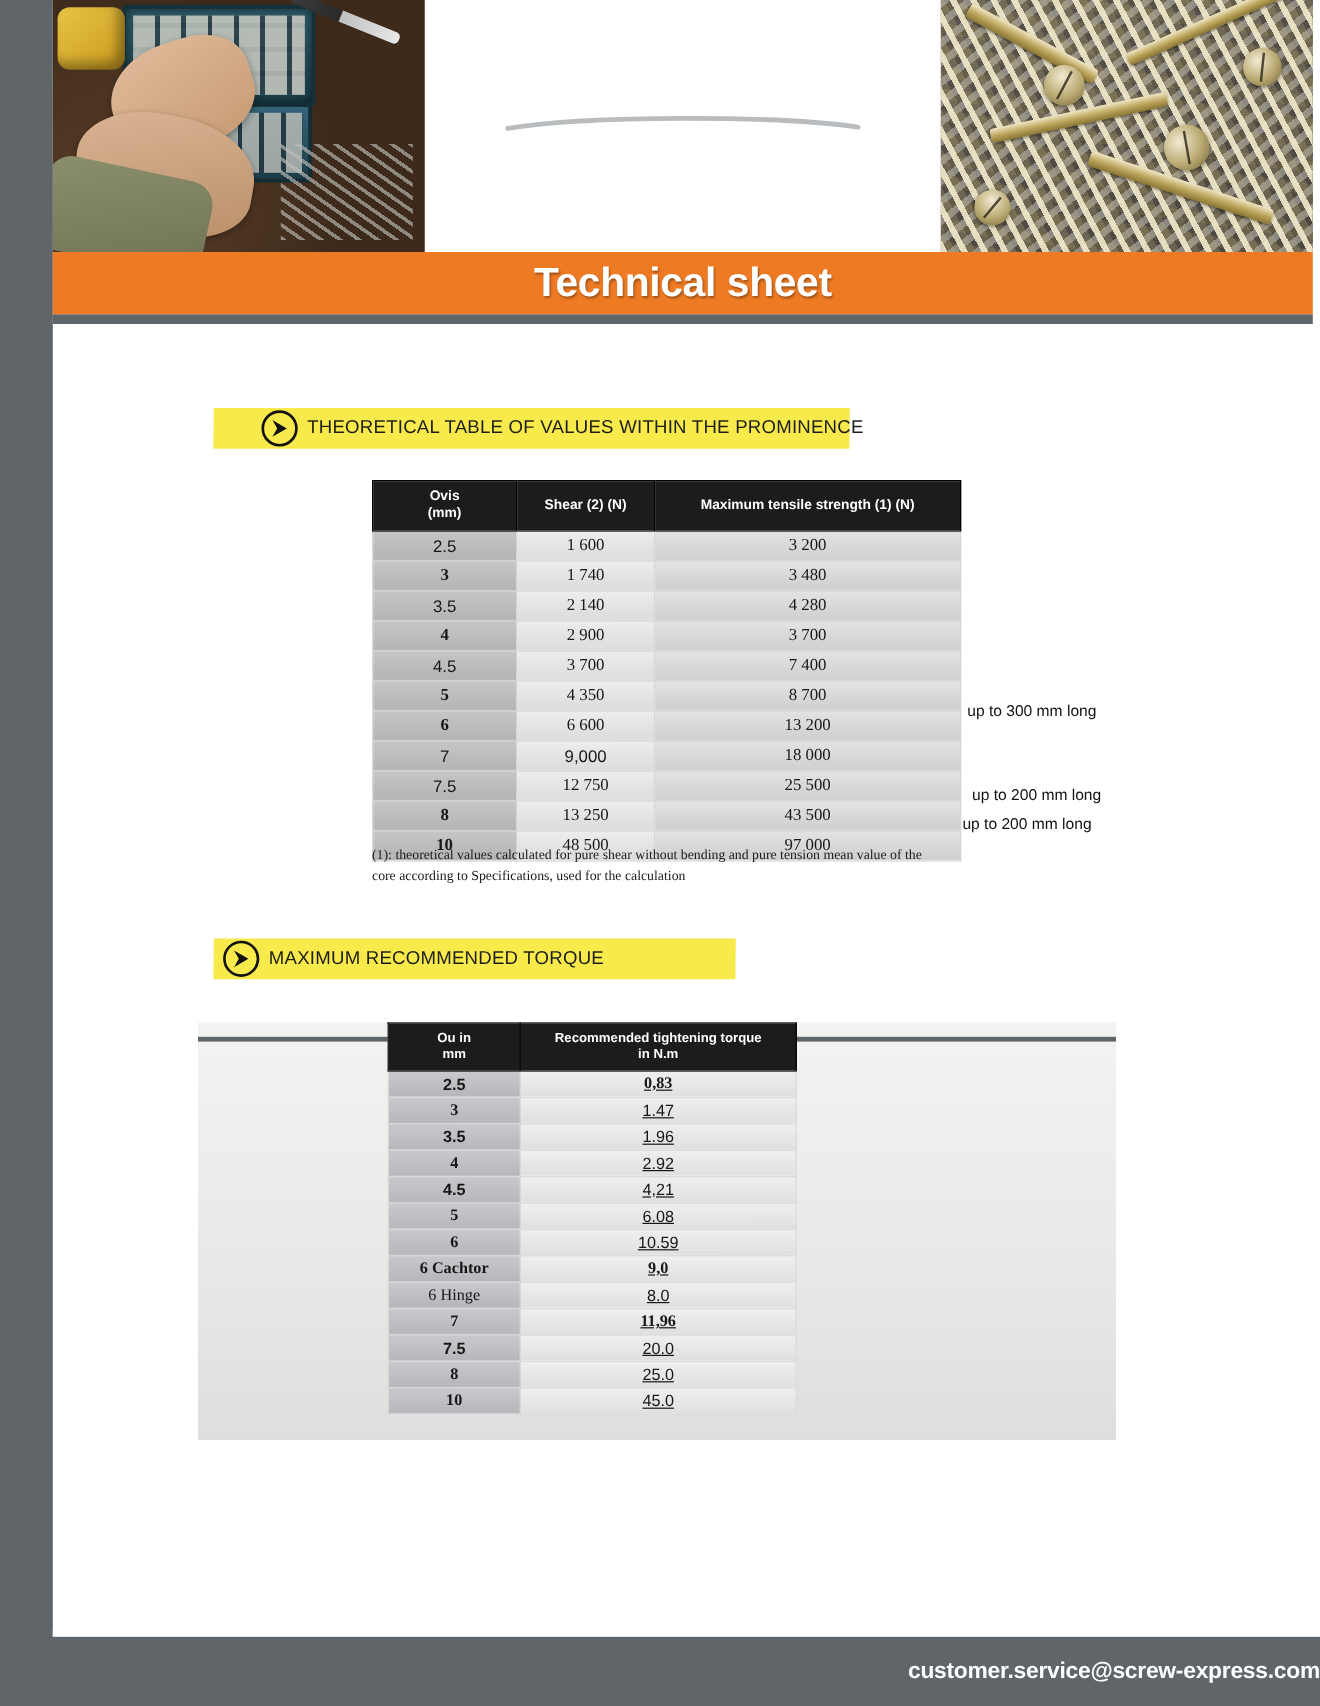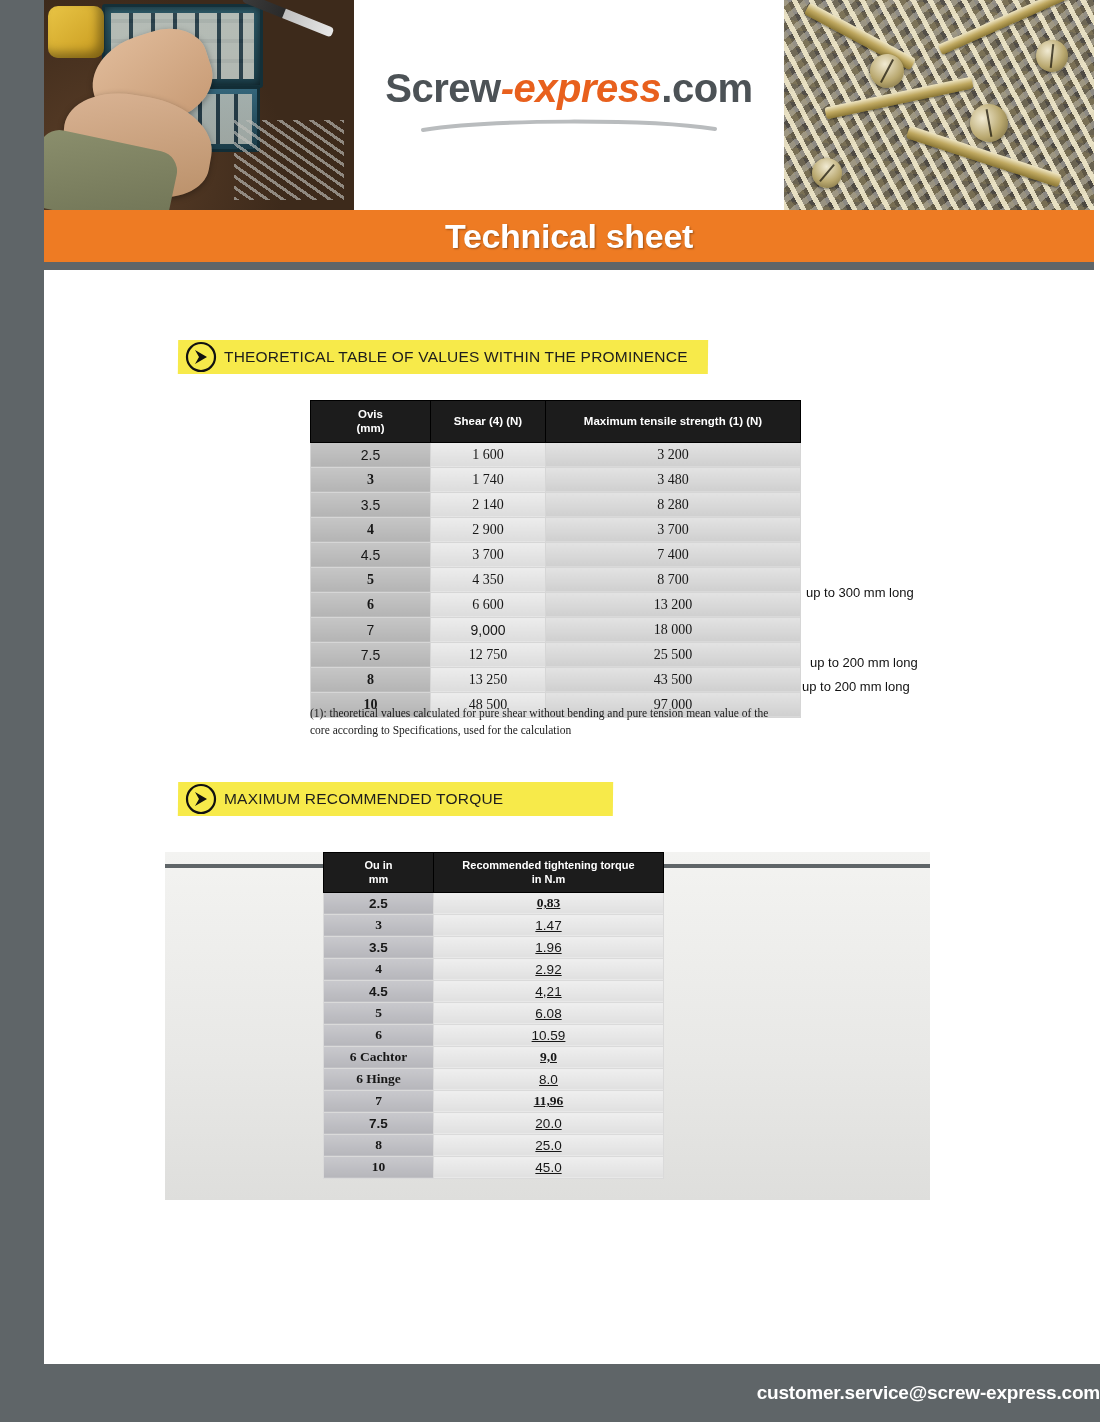--- a/index.html
+++ b/index.html
@@ -401,23 +401,20 @@
     <div class="pl-screws"></div>
     <div class="pl-driver"></div>
     <div class="pl-tape"></div>
     <div class="pl-hand1"></div>
     <div class="pl-hand2"></div>
     <div class="pl-sleeve"></div>
   </div>
 
   <div class="header-center">
     <div class="logo">
-      <div class="logo-text">
-        <span class="logo-screw">Screw</span><span class="logo-express">-express</span><span class="logo-com">.com</span>
-      </div>
       <div class="logo-swoosh">
         <svg width="300" height="16" viewBox="0 0 300 16">
           <path d="M4 13 C70 2, 230 2, 296 12" stroke="#b9bcbe" stroke-width="4" fill="none" stroke-linecap="round"></path>
         </svg>
       </div>
     </div>
   </div>
 
   <div class="header-photo-right">
     <div class="pr-bg"></div>
@@ -431,21 +428,21 @@
     <div class="pr-head" style="left:28px;  top:158px; width:30px; height:30px; transform:rotate(40deg);"></div>
     <div class="pr-head" style="left:252px; top:40px;  width:32px; height:32px; transform:rotate(6deg);"></div>
   </div>
 </div>
 
 <div class="title-bar">
   <h1>Technical sheet</h1>
 </div>
 <div class="title-underbar"></div>
 
-<div class="section-head" style="left:178px; top:340px; width:530px;">
+<div class="section-head" style="left:178px; top:340px; width:530px;padding-left:32px;">
   <div class="hl" style="width:530px;"></div>
   <div class="arrow-badge">
     <svg width="34" height="34" viewBox="0 0 34 34">
       <circle cx="17" cy="17" r="14" fill="none" stroke="#111" stroke-width="2.2"></circle>
       <path d="M11 10 L23 17 L11 24 L15 17 Z" fill="#111"></path>
     </svg>
   </div>
   <div class="section-title">THEORETICAL TABLE OF VALUES WITHIN THE PROMINENCE</div>
 </div>
 
@@ -454,39 +451,39 @@
       <col style="width:120px">
       <col style="width:115px">
       <col style="width:255px">
     </colgroup>
   <thead>
     <tr>
       <th>
         <span>Ovis</span><br>
         <span>(mm)</span>
       </th>
-      <th>Shear (4) (N)</th>
+      <th>Shear (2) (N)</th>
       <th>Maximum tensile strength (1) (N)</th>
     </tr>
   </thead>
   <tbody>
     <tr>
       <td class="c-dim small-faded">2.5</td>
       <td class="c-val">1 600</td>
       <td class="c-val2">3 200</td>
     </tr>
     <tr>
       <td class="c-dim">3</td>
       <td class="c-val">1 740</td>
       <td class="c-val2">3 480</td>
     </tr>
     <tr>
       <td class="c-dim small-faded">3.5</td>
       <td class="c-val">2 140</td>
-      <td class="c-val2">8 280</td>
+      <td class="c-val2">4 280</td>
     </tr>
     <tr>
       <td class="c-dim">4</td>
       <td class="c-val">2 900</td>
       <td class="c-val2">3 700</td>
     </tr>
     <tr>
       <td class="c-dim small-faded">4.5</td>
       <td class="c-val">3 700</td>
       <td class="c-val2">7 400</td>
@@ -589,21 +586,21 @@
       </tr>
       <tr>
         <td class="c-dim2">6</td>
         <td class="c-tq tiny">10.59</td>
       </tr>
       <tr>
         <td class="c-dim2 big">6 Cachtor</td>
         <td class="c-tq big">9,0</td>
       </tr>
       <tr>
-        <td class="c-dim2" style="font-weight:bold;margin-top:48px;">6 Hinge</td>
+        <td class="c-dim2" style="font-weight:normal;margin-top:48px;">6 Hinge</td>
         <td class="c-tq tiny">8.0</td>
       </tr>
       <tr>
         <td class="c-dim2">7</td>
         <td class="c-tq big">11,96</td>
       </tr>
       <tr>
         <td class="c-dim2 tiny">7.5</td>
         <td class="c-tq tiny">20.0</td>
       </tr>

